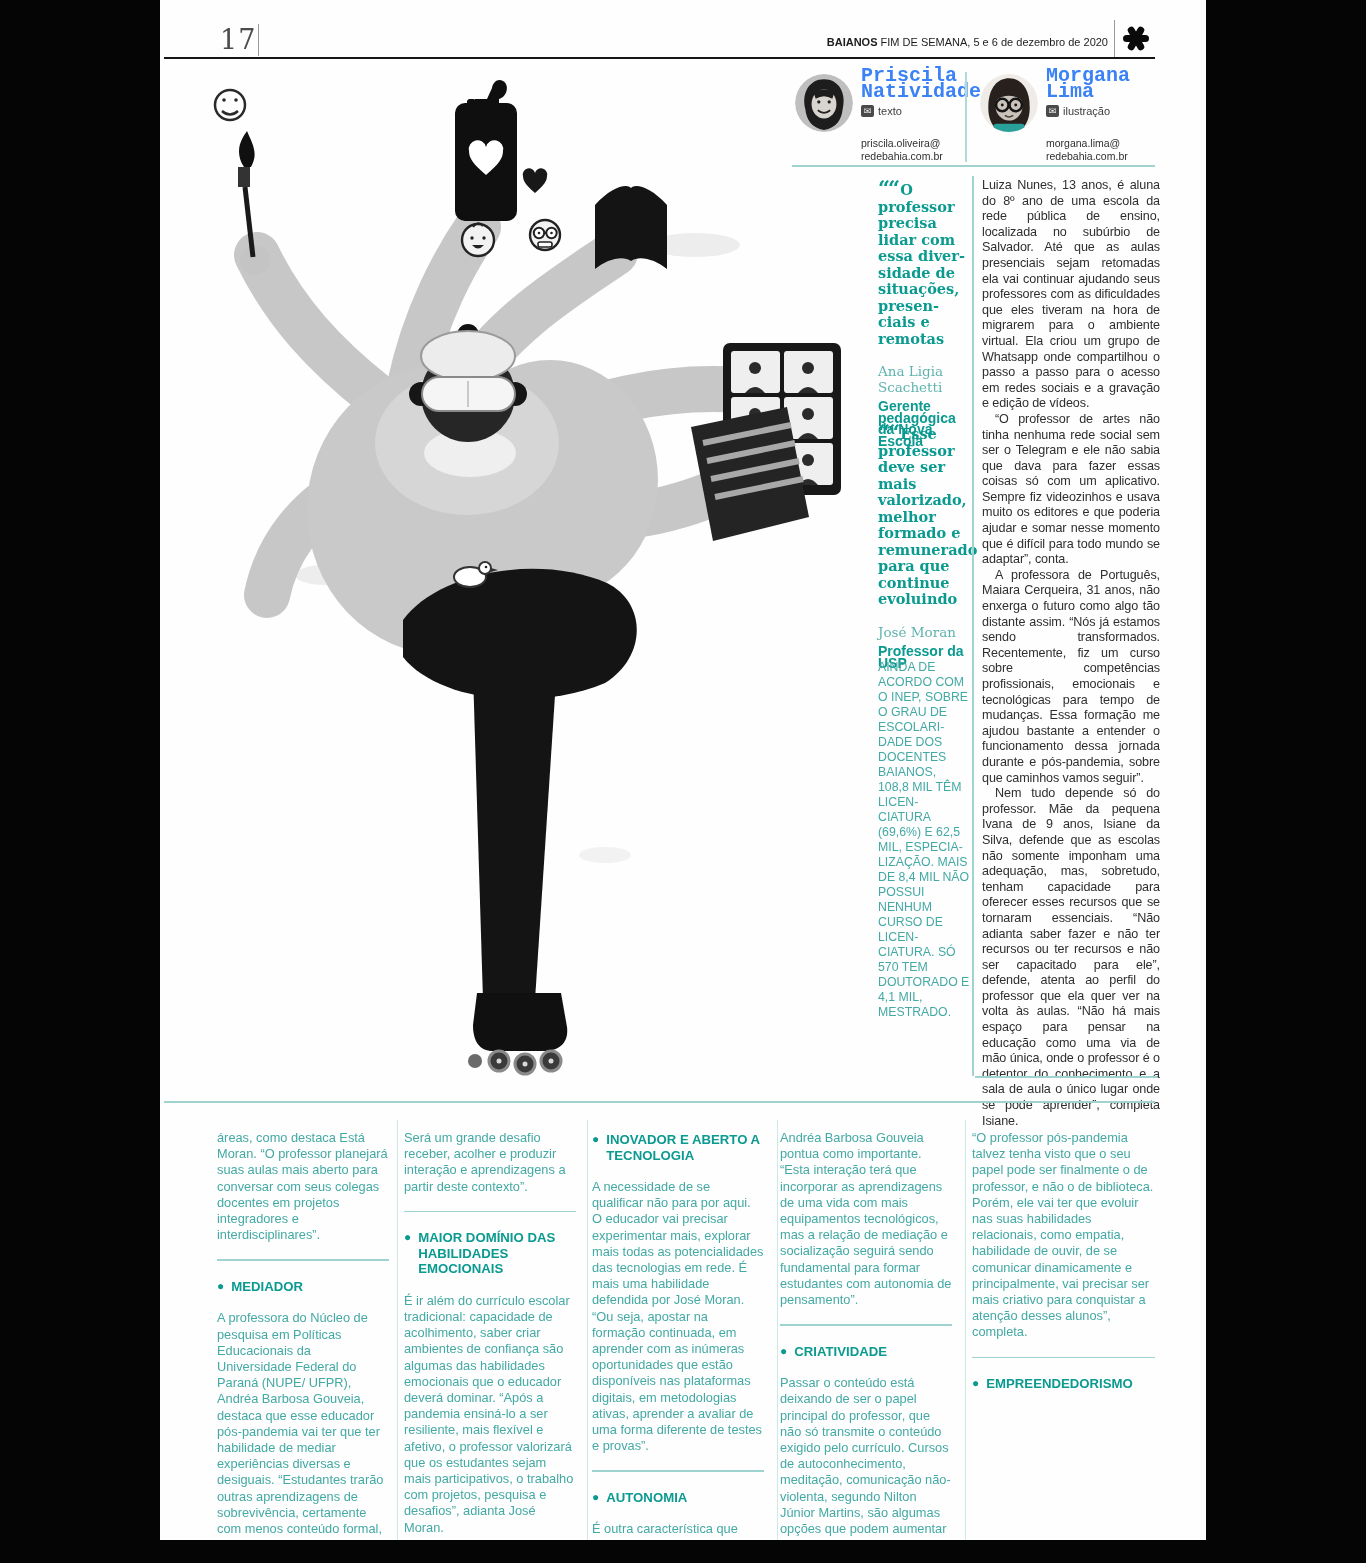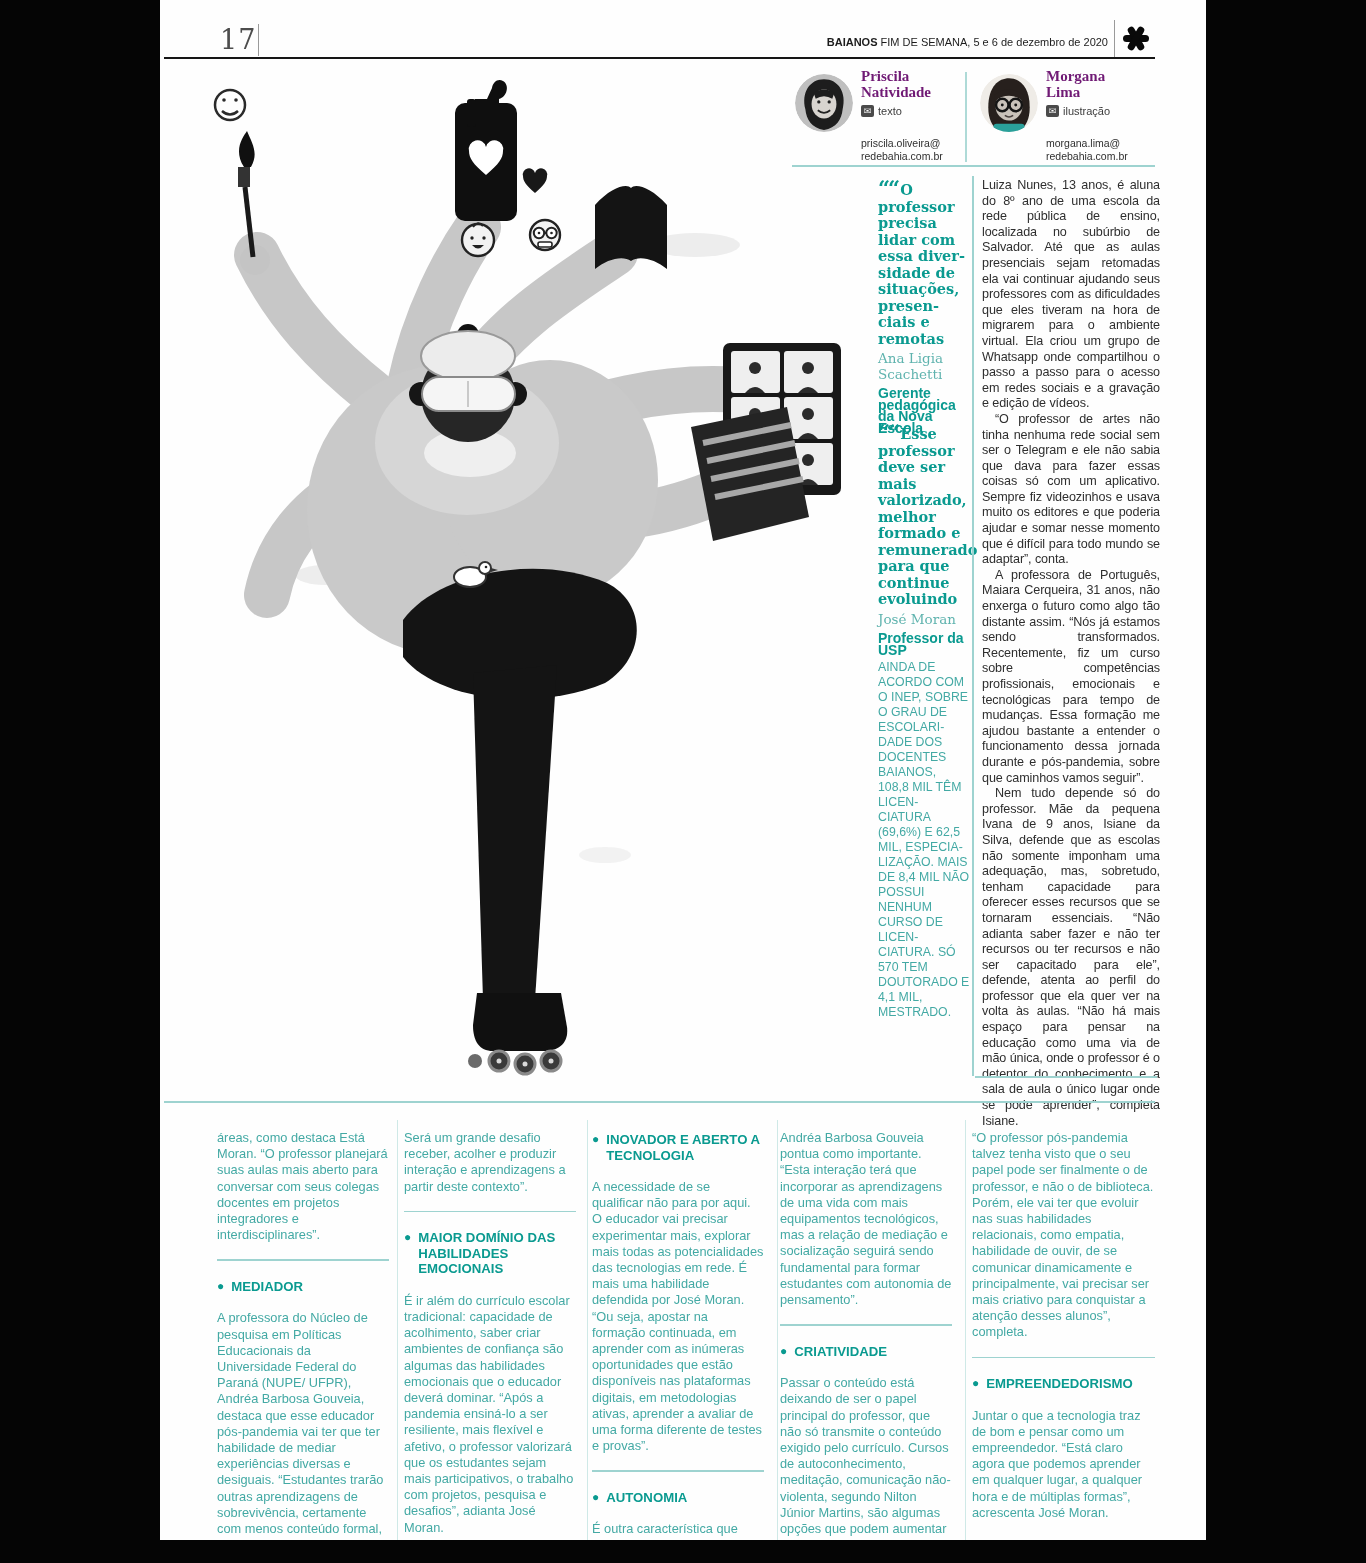--- a/index.html
+++ b/index.html
@@ -17,36 +17,36 @@
   .star{position:absolute;left:960px;top:22px;width:32px;height:32px;}
   .star span{position:absolute;left:3px;top:13px;width:26px;height:7px;border-radius:4px;background:#0a0a0a;}
   .star span:nth-child(2){transform:rotate(60deg);}
   .star span:nth-child(3){transform:rotate(120deg);}
   .hdr-rule{position:absolute;left:4px;top:57px;width:991px;height:2px;background:#161616;}
 
   
   .byline{position:absolute;top:68px;width:170px;}
   .byline .avatar{position:absolute;left:0;top:6px;width:58px;height:58px;border-radius:50%;overflow:hidden;}
   .byline .btxt{position:absolute;left:66px;top:0;width:110px;}
-  .byline .bname{font-family:Liberation Serif, serif;font-weight:bold;font-size:15px;line-height:16px;color:#701a75;}
+  .byline .bname{font-family:Liberation Mono, monospace;font-weight:bold;font-size:20px;line-height:16px;color:#3b82f6;}
   .byline .brole{margin-top:5px;font-size:11px;color:#3c3c3c;display:flex;align-items:center;gap:4px;}
   .byline .env{display:inline-block;width:13px;height:12px;background:#4a4a4a;border-radius:2px;
                color:#fff;font-size:9px;line-height:12px;text-align:center;}
   .byline .bmail{margin-top:20px;font-size:10.5px;line-height:12.5px;color:#2f2f2f;}
   .by-vdiv{position:absolute;left:805px;top:72px;width:1.5px;height:90px;background:#aedad7;}
   .by-rule{position:absolute;left:632px;top:165px;width:363px;height:1.5px;background:#9ed3d0;}
 
   
   .illo{position:absolute;left:15px;top:55px;width:705px;height:1035px;}
 
   
   .quote{position:absolute;left:718px;width:92px;}
   .q-text{font-family:"DejaVu Serif",serif;font-weight:bold;font-size:14.5px;line-height:16.5px;color:#0a9a90;}
   .qmark{font-size:21px;letter-spacing:-2px;margin-right:2px;}
-  .q-author{font-family:"DejaVu Serif",serif;font-size:13.5px;line-height:15.5px;color:#5fb3ae;margin-top:4px;}
+  .q-author{font-family:"DejaVu Serif",serif;font-size:13.5px;line-height:15.5px;color:#5fb3ae;margin-top:17px;}
   .q-role{font-size:14px;line-height:11.5px;font-weight:bold;color:#0a9a90;margin-top:6px;}
   .stats{position:absolute;left:718px;top:660px;width:92px;font-size:12.3px;line-height:15px;
          color:#43a9a4;text-transform:uppercase;}
 
   .main-vrule{position:absolute;left:812px;top:176px;width:1.5px;height:900px;background:#9ed3d0;}
   .art-rule{position:absolute;left:815px;top:1076px;width:182px;height:1.5px;background:#9ed3d0;}
   .full-rule{position:absolute;left:4px;top:1101px;width:991px;height:1.5px;background:#9ed3d0;}
 
   
   .article{position:absolute;left:822px;top:178px;width:178px;font-size:12.6px;line-height:15.6px;
@@ -345,16 +345,15 @@
     <p>Passar o conteúdo está deixando de ser o papel principal do professor, que não só transmite o conteúdo exigido pelo currículo. Cursos de autoconhecimento, meditação, comunicação não-violenta, segundo Nilton Júnior Martins, são algumas opções que podem aumentar seu repertório.</p>
   </div>
 
   <div class="bcol" style="left:812px;width:183px;">
     <p>“O professor pós-pandemia talvez tenha visto que o seu papel pode ser finalmente o de professor, e não o de biblioteca. Porém, ele vai ter que evoluir nas suas habilidades relacionais, como empatia, habilidade de ouvir, de se comunicar dinamicamente e principalmente, vai precisar ser mais criativo para conquistar a atenção desses alunos”, completa.</p>
     <div class="b-rule"></div>
     <div class="b-head">
         <span class="dot">●</span>
         <span>EMPREENDEDORISMO</span>
       </div>
-    <p>Juntar o que a tecnologia traz de bom e pensar como um empreendedor. “Está claro agora que podemos aprender em qualquer lugar, a qualquer hora e de múltiplas formas”, acrescenta José Moran.</p>
   </div>
 
 </div>
 
 </body></html>

